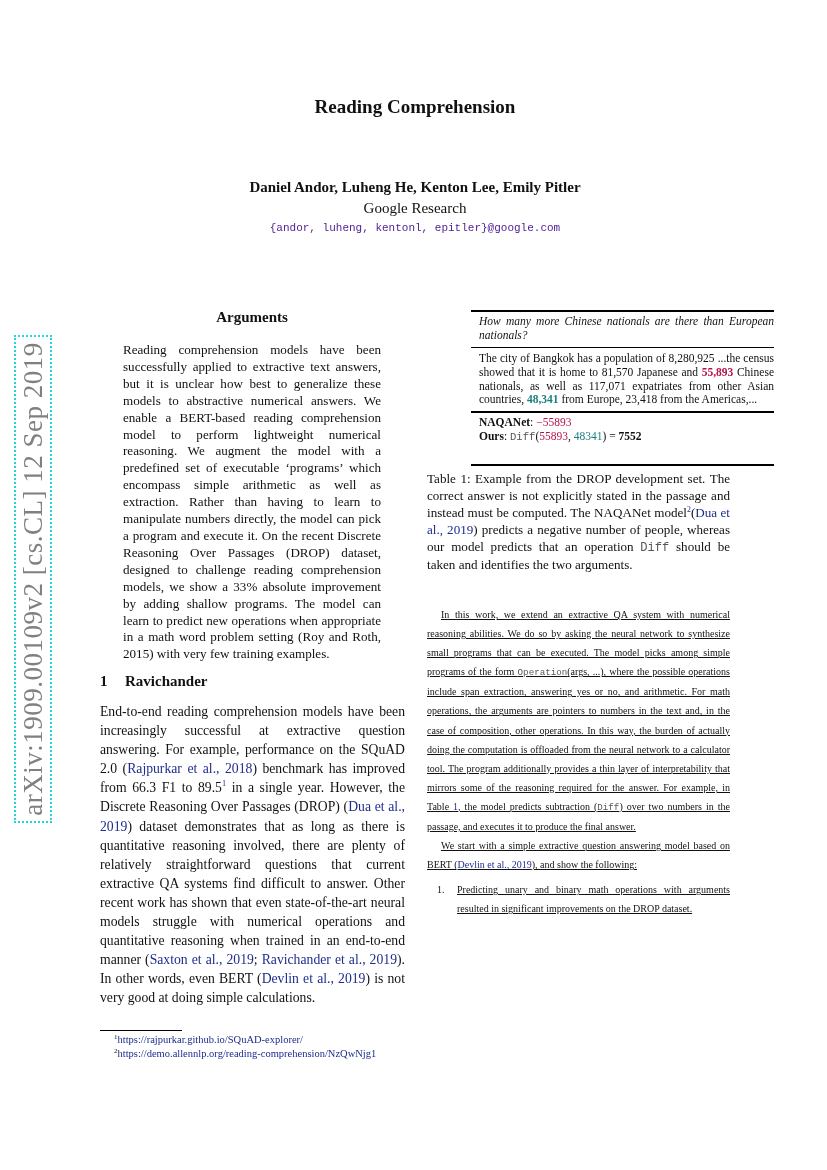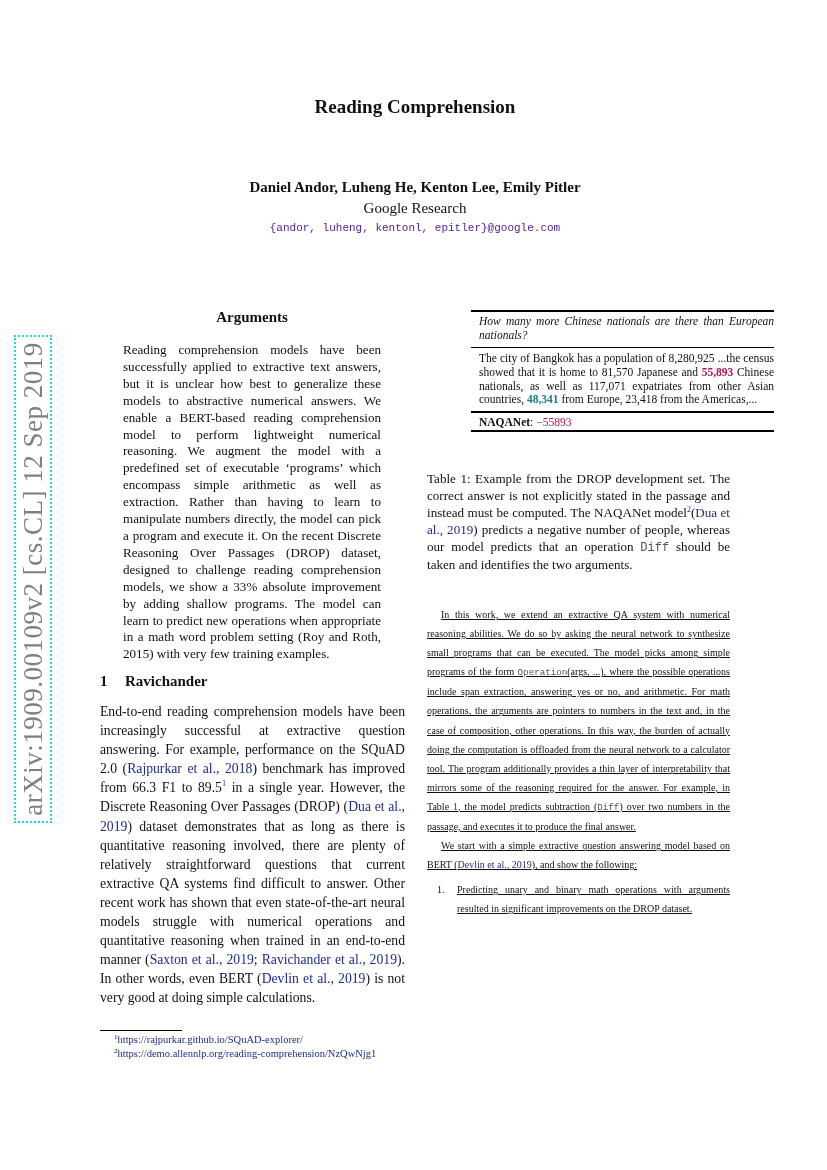--- a/index.html
+++ b/index.html
@@ -37,21 +37,21 @@
   #footnotes { position: absolute; left: 114px; top: 1033px; font-size: 10.5px; line-height: 14px; }
   #footnotes sup { font-size: 7px; }
   #footnotes .cite { color: #1d2c8e; text-align: center; }
 
   
   #table1 { position: absolute; left: 427px; width: 303px; top: 310px; font-size: 11.5px; line-height: 13.8px; margin-left: 44px; }
   .rule-thick { height: 2px; background: #000; }
   .rule-mid { height: 1.5px; background: #000; }
   #t-question { font-style: italic; padding: 3px 0 4px 8px; text-align: justify; }
   #t-passage { padding: 4px 0 4px 8px; text-align: justify; }
-  #t-answers { padding: 3px 0 0 8px; }
+  #t-answers { padding: 3px 0 20px 8px; }
   #table-caption { position: absolute; left: 427px; width: 303px; top: 471px;
                    font-size: 13.1px; line-height: 16.9px; text-align: justify; }
 
   #right-body { position: absolute; left: 427px; width: 303px; top: 605px;
                 font-size: 10px; line-height: 19.1px; text-align: justify; text-decoration: underline; }
   #right-body p { margin: 0; text-indent: 14px; }
   #right-body p + p { }
   #right-list { margin: 6px 0 0 0; padding: 0; list-style: none; }
   #right-list li { position: relative; padding-left: 30px; text-align: justify; }
   #right-list li .lnum { position: absolute; left: 10px; top: 0; }
@@ -86,20 +86,21 @@
 </div>
 
 <div id="table1">
   <div class="rule-thick"></div>
   <div id="t-question">How many more Chinese nationals are there than European nationals?</div>
   <div class="rule-mid"></div>
   <div id="t-passage"><span>The city of Bangkok has a population of 8,280,925 ...the census showed that it is home to 81,570 Japanese and </span><span class="red b">55,893</span><span> Chinese nationals, as well as 117,071 expatriates from other Asian countries, </span><span class="teal b">48,341</span><span> from Europe, 23,418 from the Americas,...</span></div>
   <div class="rule-mid"></div>
   <div id="t-answers">
     <div><span class="b">NAQANet</span>: <span class="red">−55893</span></div>
+    <div><span class="b">Ours</span>: <span class="mono">Diff</span>(<span class="red">55893</span>, <span class="teal">48341</span>) = <span class="b">7552</span></div>
   </div>
   <div class="rule-thick"></div>
 </div>
 <div id="table-caption"><span>Table 1:  Example from the DROP development set. The correct answer is not explicitly stated in the passage and instead must be computed.  The NAQANet model</span><sup class="cite">2</sup>(<a class="cite">Dua et al., 2019</a><span>) predicts a negative number of people, whereas our model predicts that an operation </span><span class="mono">Diff</span><span> should be taken and identifies the two arguments.</span></div>
 
 <div id="right-body">
   <p><span>In this work, we extend an extractive QA system with numerical reasoning abilities.  We do so by asking the neural network to synthesize small programs that can be executed.  The model picks among simple programs of the form </span><span class="mono">Operation</span><span>(args, ...), where the possible operations include span extraction, answering yes or no, and arithmetic. For math operations, the arguments are pointers to numbers in the text and, in the case of composition, other operations.  In this way, the burden of actually doing the computation is offloaded from the neural network to a calculator tool. The program additionally provides a thin layer of interpretability that mirrors some of the reasoning required for the answer.  For example, in Table </span><a class="cite">1</a><span>, the model predicts subtraction (</span><span class="mono">Diff</span><span>) over two numbers in the passage, and executes it to produce the final answer.</span></p>
   <p><span>We start with a simple extractive question answering model based on BERT (</span><a class="cite">Devlin et al., 2019</a><span>), and show the following:</span></p>
   <ol id="right-list">
     <li><span class="lnum">1.</span><span>Predicting unary and binary math operations with arguments resulted in significant improvements on the DROP dataset.</span></li>

